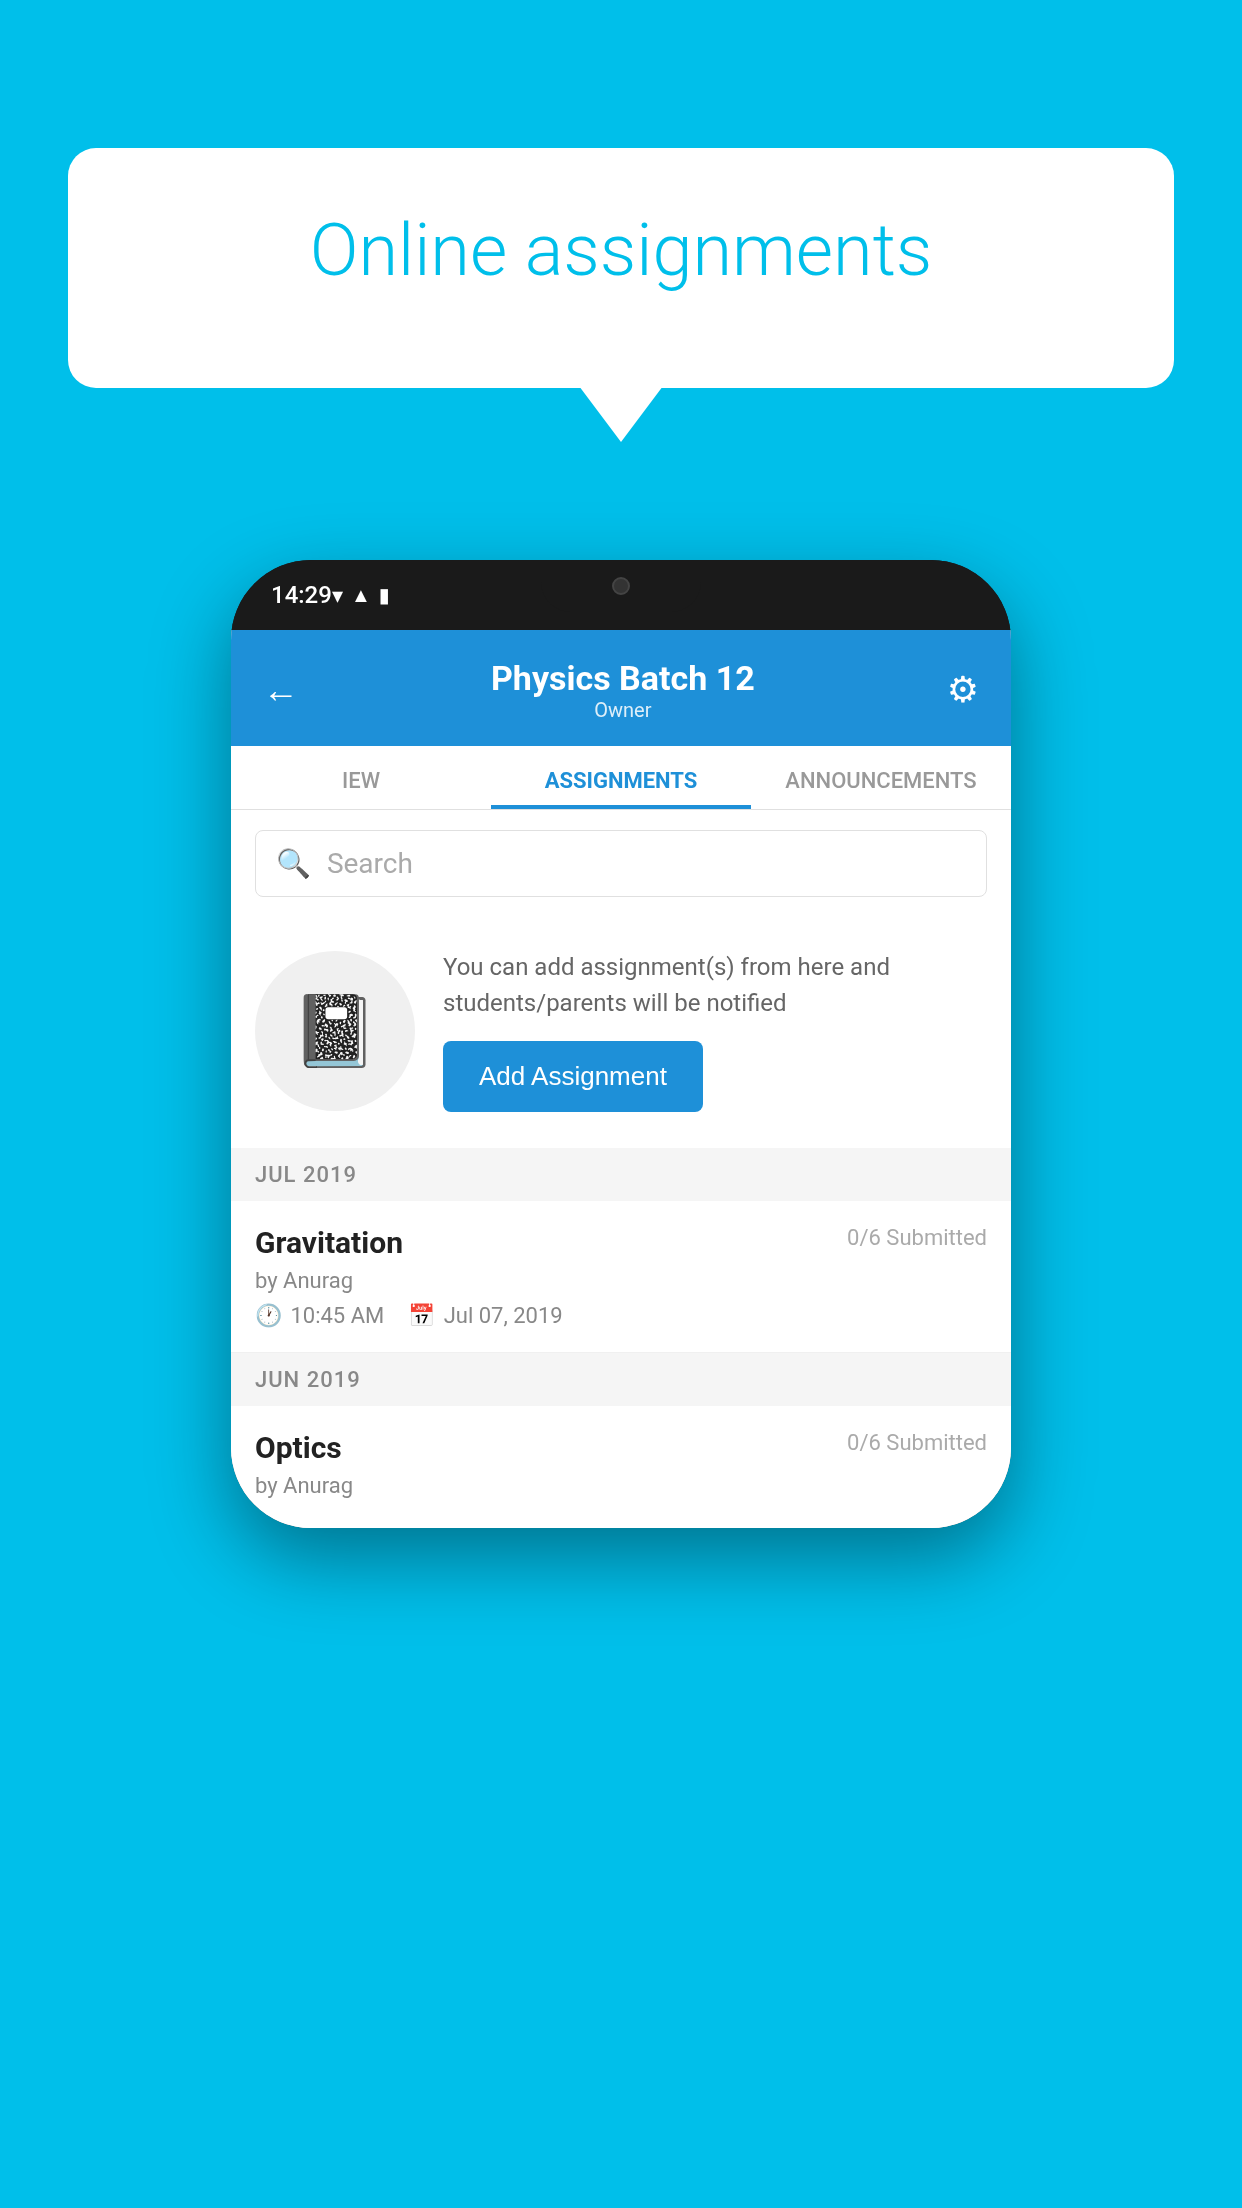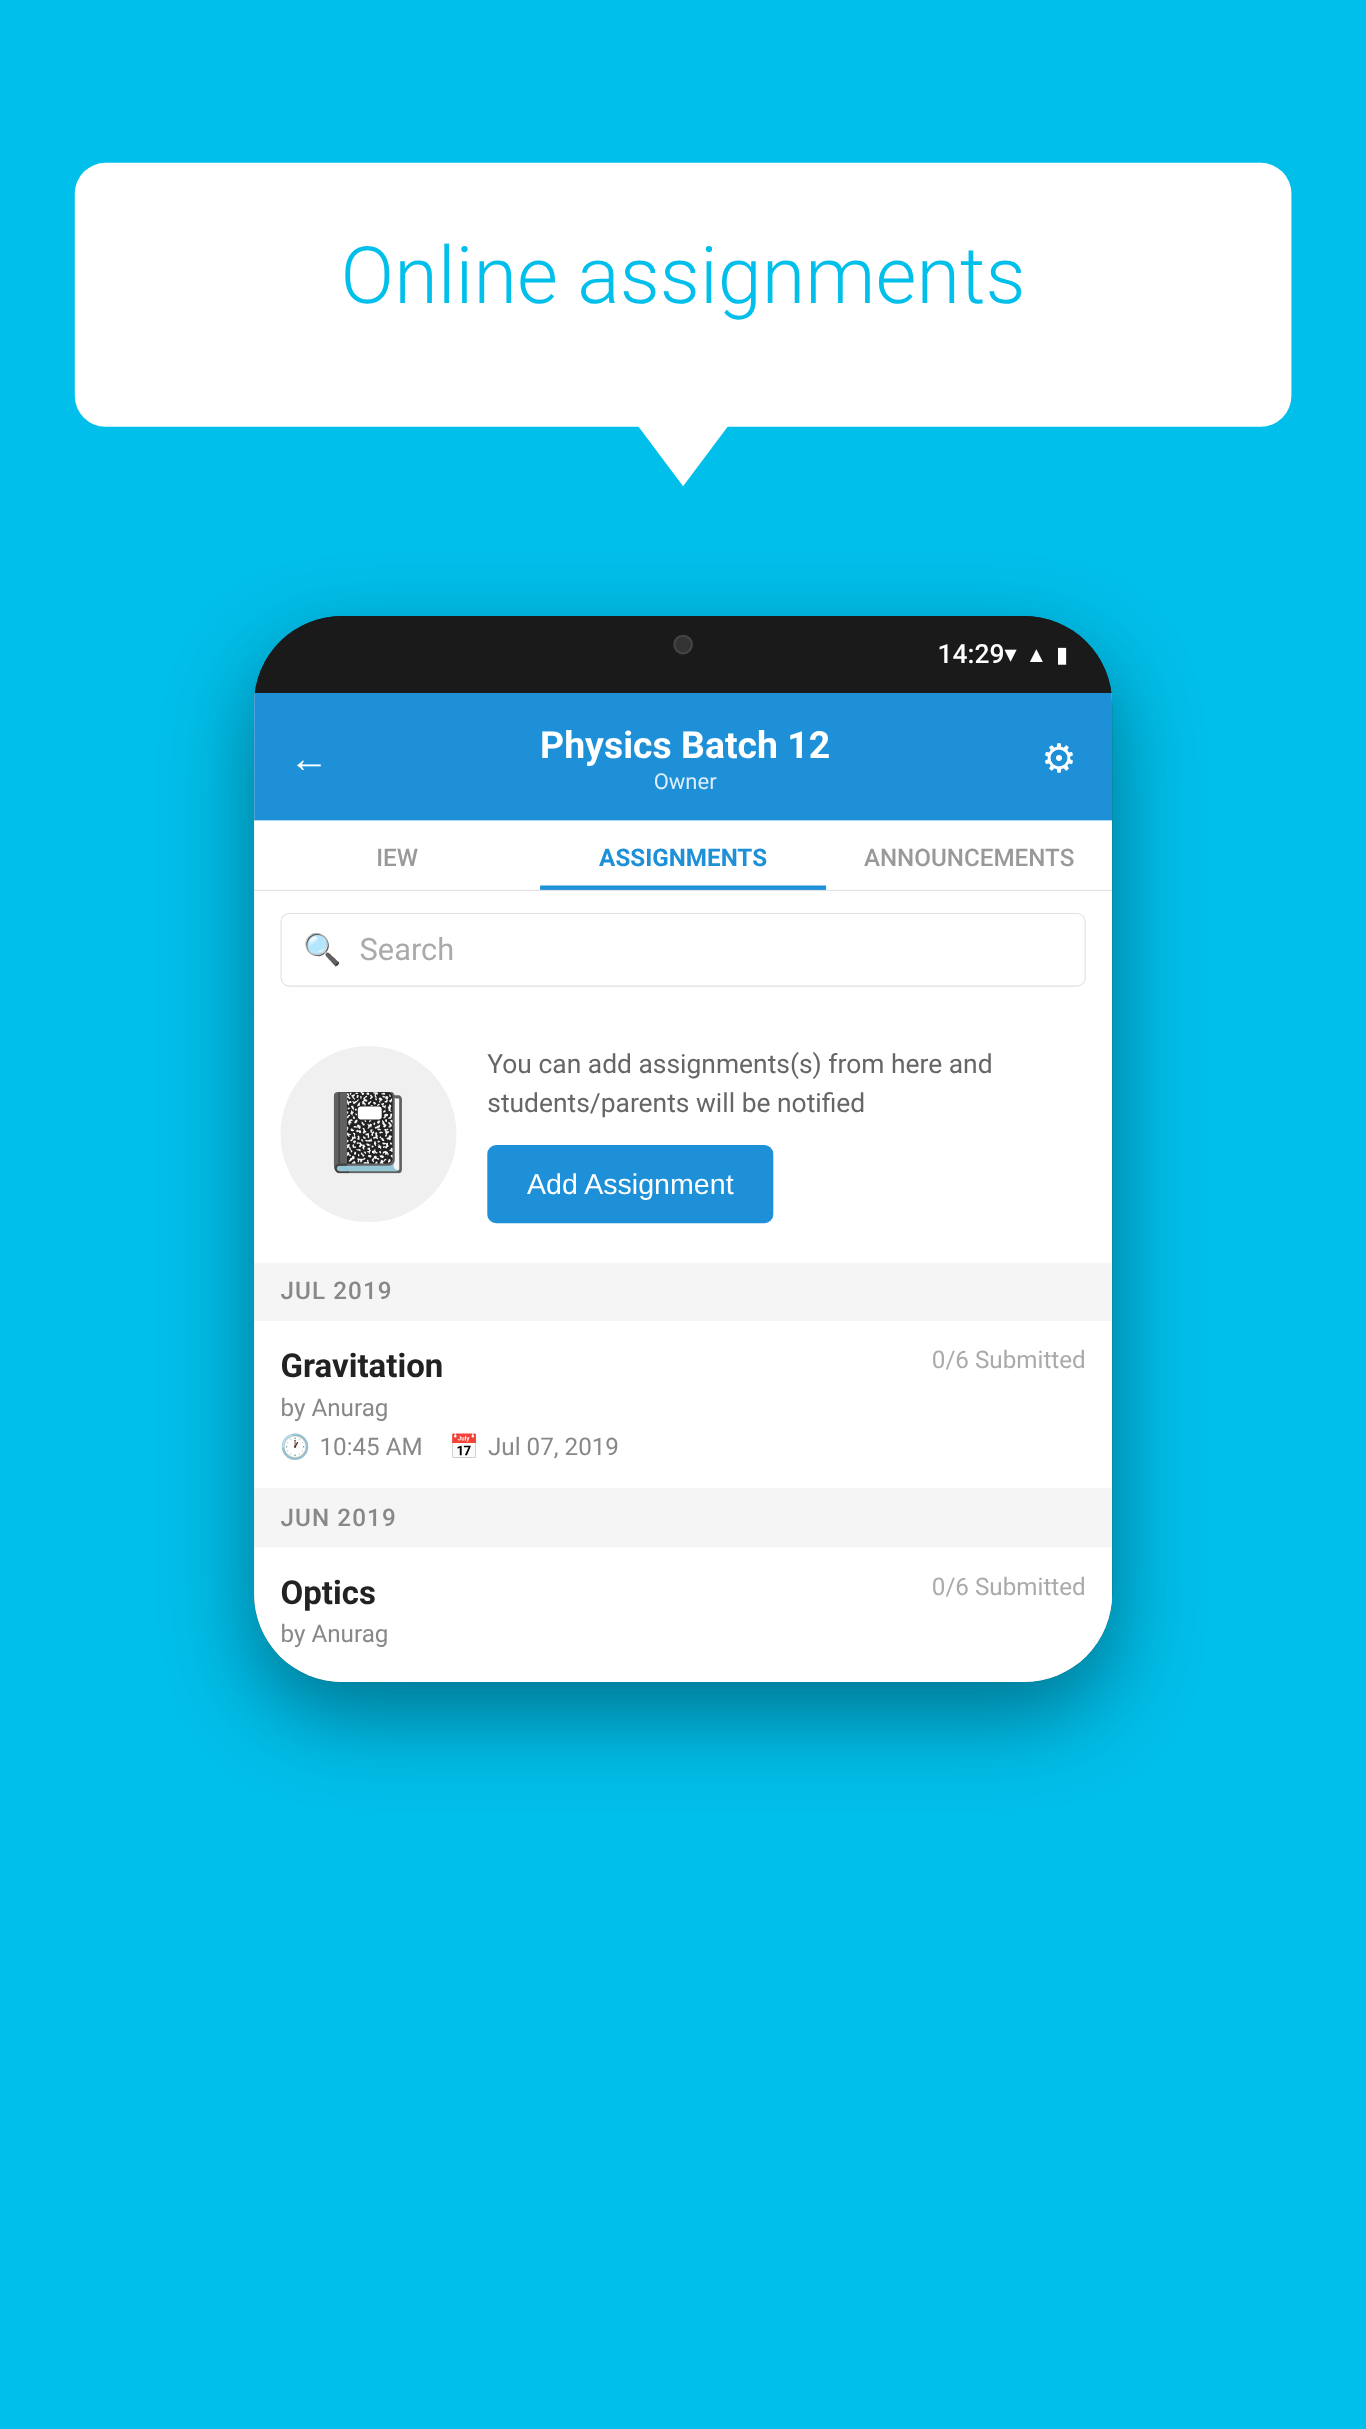--- a/index.html
+++ b/index.html
@@ -73,21 +73,21 @@
       box-shadow: 0 30px 80px rgba(0,0,0,0.4);
       overflow: hidden;
     }
 
     
     .phone-top {
       background: #1a1a1a;
       height: 70px;
       display: flex;
       align-items: center;
-      justify-content: flex-end;
+      justify-content: flex-start;
       padding: 0 40px;
       position: relative;
     }
 
     .phone-notch {
       position: absolute;
       top: 0;
       left: 50%;
       transform: translateX(-50%);
       width: 160px;
@@ -403,21 +403,21 @@
           <span class="search-icon-svg">🔍</span>
           <span class="search-placeholder">Search</span>
         </div>
       </div>
 
       <div class="promo-block">
         <div class="promo-icon-circle">
           <span class="notebook-icon">📓</span>
         </div>
         <div class="promo-text-group">
-          <div class="promo-description">You can add assignments(s) from here and students/parents will be notified</div>
+          <div class="promo-description">You can add assignment(s) from here and students/parents will be notified</div>
           <button class="add-assignment-btn">Add Assignment</button>
         </div>
       </div>
 
       <div class="section-header">JUL 2019</div>
 
       <div class="assignment-item">
         <div class="assignment-top-row">
           <span class="assignment-name">Gravitation</span>
           <span class="assignment-submitted">0/6 Submitted</span>

